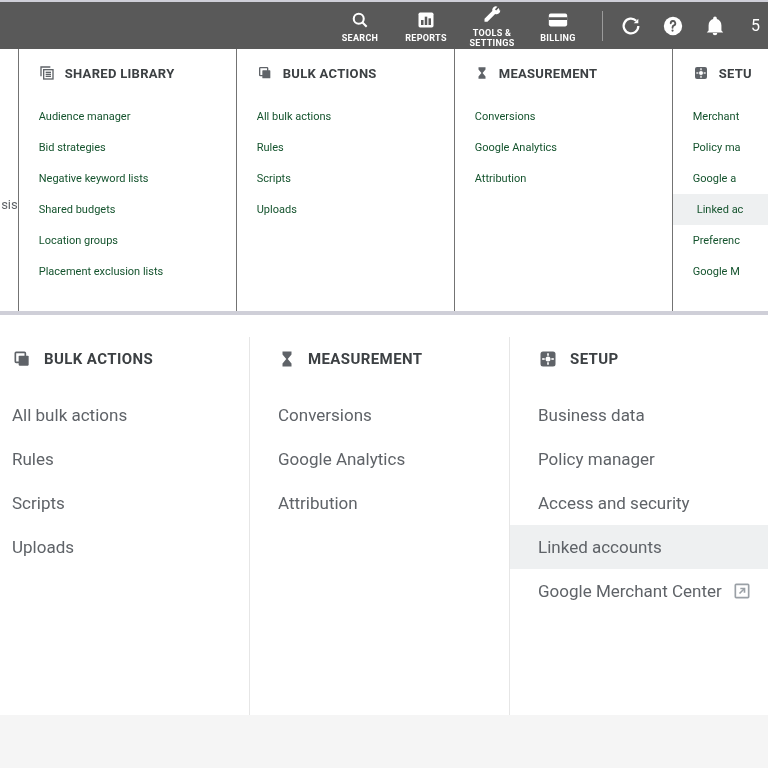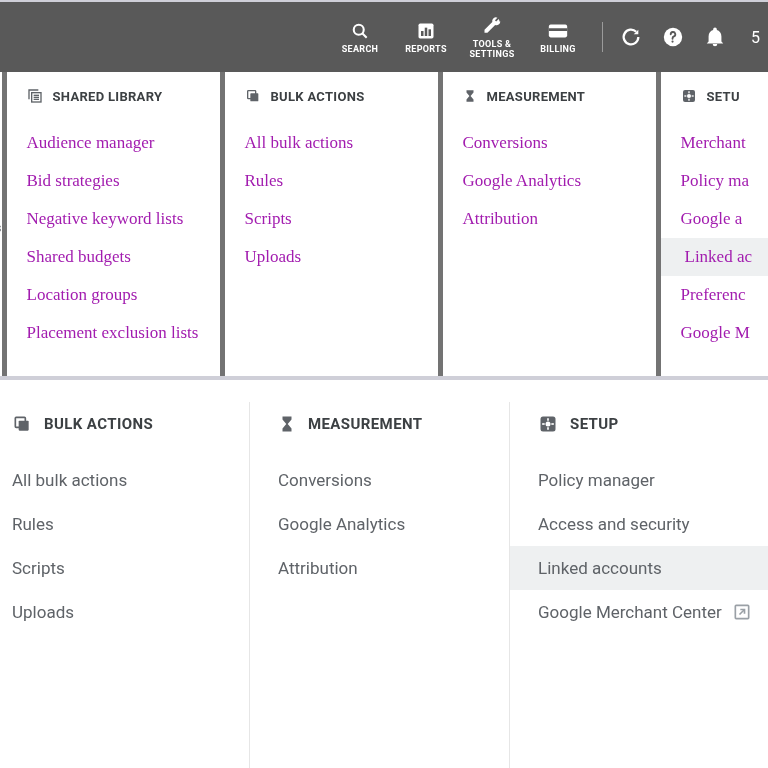--- a/index.html
+++ b/index.html
@@ -6,21 +6,21 @@
   body {
     font-family: Roboto, Arial, sans-serif;
     background: #f5f5f5;
     width: 768px;
     height: 768px;
     overflow: hidden;
     color: #3c4043;
   }
   .topbar {
     background: #595959;
-    height: 72px;
+    height: 49px;
     display: flex;
     align-items: center;
     justify-content: flex-end;
     padding: 0 8px;
     border-top: 2px solid #cfcfd8;
   }
   .topbar-group {
     display: flex;
     align-items: center;
     gap: 18px;
@@ -52,21 +52,21 @@
     position: relative;
   }
   .ghost-item {
     position:absolute;
     right:0;
     font-size:13px;
     color:#5f6368;
     padding: 8px 0 8px 8px;
   }
   .p1-col {
-    border-left: 5px solid #737373;
+    border-left: 1px solid #737373;
     padding: 16px 16px 24px 20px;
     flex: 0 0 auto;
   }
   .p1-col.shared { width: 218px; }
   .p1-col.bulk { width: 218px; }
   .p1-col.meas { width: 218px; }
   .p1-col.setup { flex:1; }
   .col-head {
     display:flex;
     align-items:center;
@@ -75,26 +75,25 @@
   }
   .col-head .hi { color:#5f6368; display:flex; }
   .col-head .ht {
     font-size: 13px;
     font-weight: 700;
     letter-spacing: .3px;
     color:#3c4043;
     white-space:nowrap;
   }
   .p1-item {
-    font-size: 17px;
-    color:#a21caf;
+    font-size: 11px;
+    color:#14532d;
     padding: 9px 0;
     cursor:pointer;
     white-space:nowrap;
-    font-family:Liberation Serif, serif;
   }
   .p1-item.hl { background:#eef0f1; margin: 0 -16px 0 -20px; padding-left:24px; padding-right:16px; }
 
   
   .panel2 {
     background:#fff;
     display:flex;
     padding-top: 22px;
     height: 400px;
   }
@@ -339,20 +338,23 @@
               <line x1="12" y1="5" x2="12" y2="8"></line>
               <line x1="12" y1="16" x2="12" y2="19"></line>
               <line x1="5" y1="12" x2="8" y2="12"></line>
               <line x1="16" y1="12" x2="19" y2="12"></line>
             </g>
           </svg>
       </span>
       <span class="ht">SETUP</span>
     </div>
     <div class="p2-item">
+        <span>Business data</span>
+      </div>
+    <div class="p2-item">
         <span>Policy manager</span>
       </div>
     <div class="p2-item">
         <span>Access and security</span>
       </div>
     <div class="p2-item hl">
         <span>Linked accounts</span>
       </div>
     <div class="p2-item">
       <span>Google Merchant Center</span>

